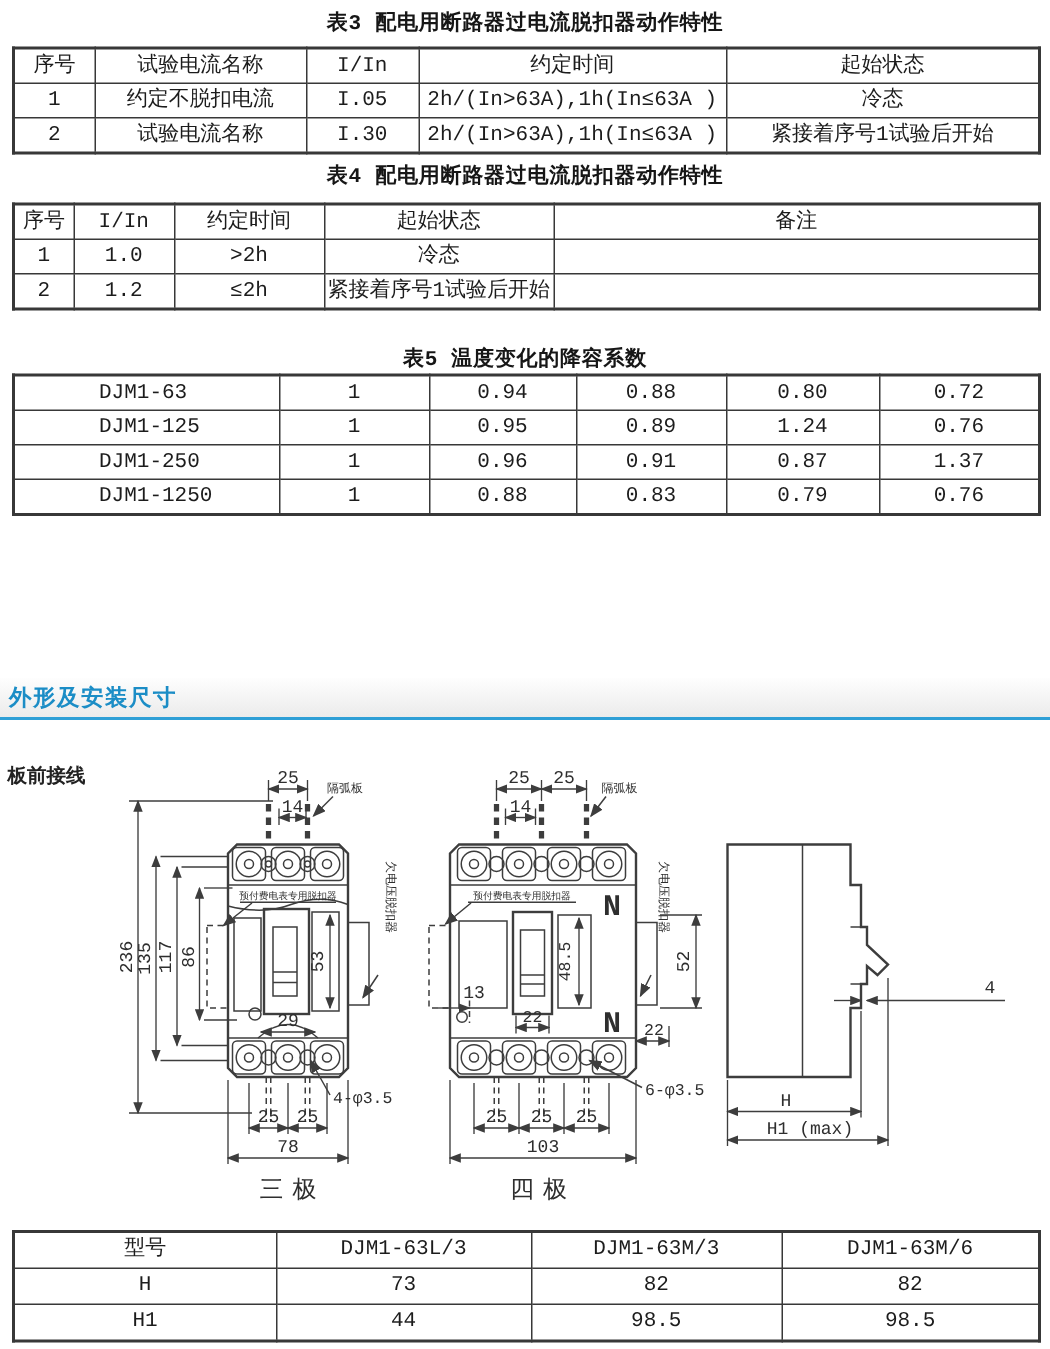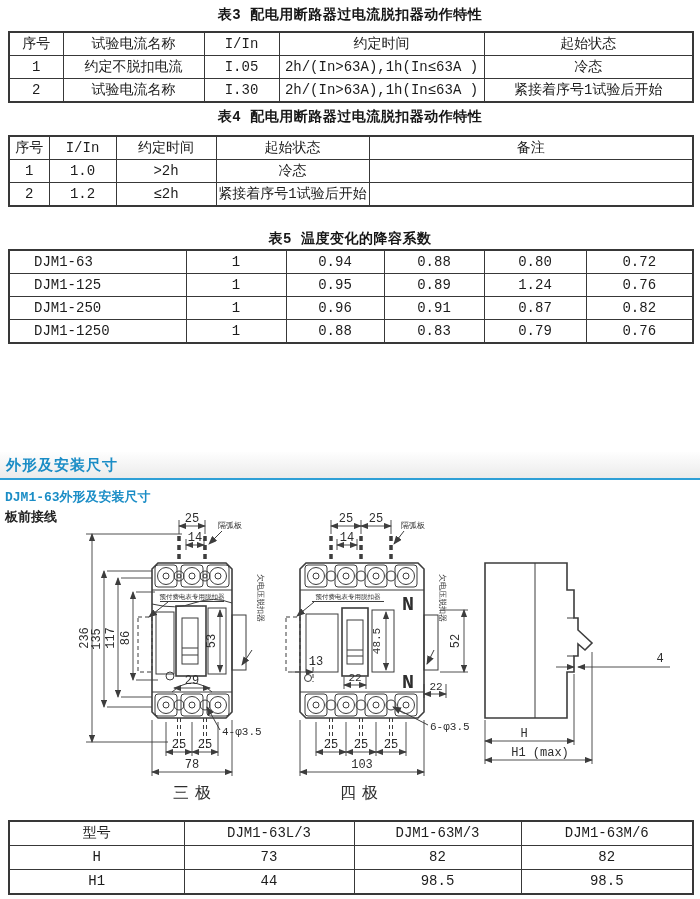--- a/index.html
+++ b/index.html
@@ -8,21 +8,21 @@
   .tbl-title{position:absolute;left:0;width:100%;text-align:center;
              font-size:14px;font-weight:bold;color:#161616;letter-spacing:.5px;}
   table.tbl{position:absolute;left:8px;width:684px;border-collapse:collapse;table-layout:fixed;
             font-size:14px;color:#1c1c1c;border:2px solid #383838;}
   .tbl th,.tbl td{border:1.5px solid #383838;text-align:center;vertical-align:middle;
                   font-weight:normal;padding:0;line-height:1.15;overflow:hidden;}
   .h22 th,.h22 td{height:22px;}
   .h23 th,.h23 td{height:23px;}
   #t5 .hd th{height:46px;}
   #t5 td{height:22px;}
-  #t5 td.ml{text-align:left;padding-left:24px;}
+  #t5 td.ml{text-align:left;padding-left:56px;}
   .corner{position:relative;padding:0;}
   .corner svg{position:absolute;left:0;top:0;}
   .corner .c-lab{position:absolute;font-size:13px;color:#1c1c1c;white-space:nowrap;}
   .sec-bar{position:absolute;top:452px;left:0;width:700px;height:26px;
            background:linear-gradient(to bottom,#fefefe,#ebebeb);
            border-bottom:2px solid #2e9fd6;}
   .sec-bar span{position:absolute;left:6px;top:4px;font-size:15px;font-weight:bold;color:#1b8dc6;letter-spacing:1px;}
   .sub-blue{position:absolute;top:488px;left:5px;font-size:13px;font-weight:bold;color:#1b8dc6;}
   .sub-black{position:absolute;top:508px;left:5px;font-size:13px;font-weight:bold;color:#222;}
   svg.draw{position:absolute;top:498px;left:0;}
@@ -138,37 +138,36 @@
       <td>0.89</td>
       <td>1.24</td>
       <td>0.76</td>
     </tr>
     <tr>
       <td class="ml">DJM1-250</td>
       <td>1</td>
       <td>0.96</td>
       <td>0.91</td>
       <td>0.87</td>
-      <td>0.82</td>
+      <td>1.37</td>
     </tr>
     <tr>
       <td class="ml">DJM1-1250</td>
       <td>1</td>
       <td>0.88</td>
       <td>0.83</td>
       <td>0.79</td>
       <td>0.76</td>
     </tr>
   </tbody>
     </table>
 
   <div class="sec-bar">
     <span>外形及安装尺寸</span>
   </div>
-  <div class="sub-blue">DJM1-63外形及安装尺寸</div>
   <div class="sub-black">板前接线</div>
 
   <svg class="draw" width="700" height="310" viewBox="0 0 700 310">
     <defs>
       <marker id="ae" orient="auto" markerWidth="9" markerHeight="7" refX="8" refY="3.5">
         <path d="M0,0 L9,3.5 L0,7 Z" fill="#3d3d3d"></path>
       </marker>
       <marker id="as" orient="auto" markerWidth="9" markerHeight="7" refX="1" refY="3.5">
         <path d="M9,0 L0,3.5 L9,7 Z" fill="#3d3d3d"></path>
       </marker>

